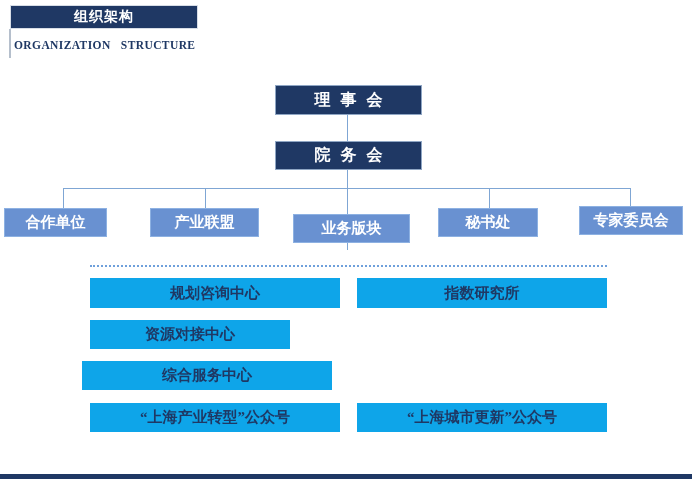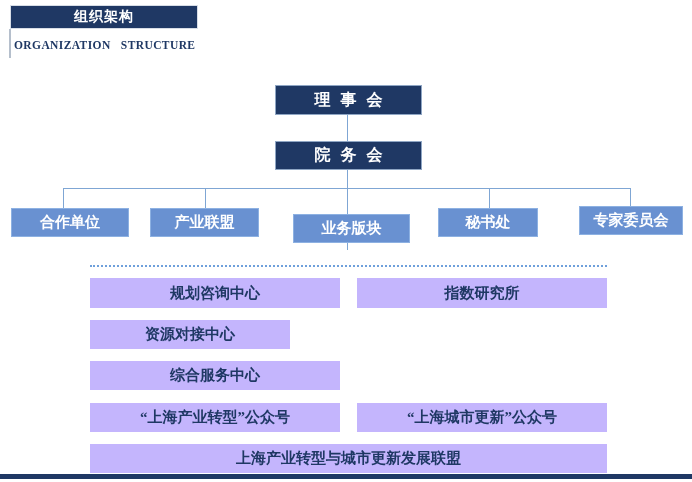--- a/index.html
+++ b/index.html
@@ -27,21 +27,21 @@
     display:flex;align-items:center;justify-content:center;
     border:1px solid #8fa6c4;box-sizing:border-box;
   }
   .navy-box .sp{letter-spacing:10px;text-indent:10px;}
   .mid-box{
     position:absolute;background:#6991D1;color:#fff;font-weight:bold;font-size:15px;
     display:flex;align-items:center;justify-content:center;
     border:1px solid #8db1e2;box-sizing:border-box;
   }
   .light-box{
-    position:absolute;background:#c4b5fd;color:#1F3864;font-weight:bold;font-size:15px;
+    position:absolute;background:#0ea5e9;color:#1F3864;font-weight:bold;font-size:15px;
     display:flex;align-items:center;justify-content:center;box-sizing:border-box;
   }
   
   .vline{position:absolute;width:1px;background:#7FA6D4;}
   .hline{position:absolute;height:1px;background:#7FA6D4;}
   .dashed-sep{
     position:absolute;left:90px;top:265px;width:517px;height:0;
     border-top:2px dotted #6FA0DB;
   }
   .bottom-bar{
@@ -69,21 +69,21 @@
   <div class="vline" style="left:347px;top:115px;height:26px;"></div>
   <div class="vline" style="left:347px;top:170px;height:18px;"></div>
   <div class="hline" style="left:63px;top:188px;width:568px;"></div>
   <div class="vline" style="left:63px;top:188px;height:20px;"></div>
   <div class="vline" style="left:205px;top:188px;height:20px;"></div>
   <div class="vline" style="left:347px;top:188px;height:26px;"></div>
   <div class="vline" style="left:489px;top:188px;height:20px;"></div>
   <div class="vline" style="left:630px;top:188px;height:18px;"></div>
   <div class="vline" style="left:347px;top:243px;height:7px;"></div>
 
-  <div class="mid-box" style="left:11px;top:208px;width:118px;height:29px;">
+  <div class="mid-box" style="left:4px;top:208px;width:103px;height:29px;">
     <span>合作单位</span>
   </div>
   <div class="mid-box" style="left:150px;top:208px;width:109px;height:29px;">
     <span>产业联盟</span>
   </div>
   <div class="mid-box" style="left:293px;top:214px;width:117px;height:29px;">
     <span>业务版块</span>
   </div>
   <div class="mid-box" style="left:438px;top:208px;width:100px;height:29px;">
     <span>秘书处</span>
@@ -93,33 +93,30 @@
   </div>
 
   <div class="dashed-sep"></div>
 
   <div class="light-box" style="left:90px;top:278px;width:250px;height:30px;">
     <span>规划咨询中心</span>
   </div>
   <div class="light-box" style="left:90px;top:320px;width:200px;height:29px;">
     <span>资源对接中心</span>
   </div>
-  <div class="light-box" style="left:90px;top:361px;width:250px;height:29px;">
+  <div class="light-box" style="left:82px;top:361px;width:250px;height:29px;">
     <span>综合服务中心</span>
   </div>
   <div class="light-box" style="left:357px;top:278px;width:250px;height:30px;">
     <span>指数研究所</span>
   </div>
 
   <div class="light-box" style="left:90px;top:403px;width:250px;height:29px;">
     <span>“上海产业转型”公众号</span>
   </div>
   <div class="light-box" style="left:357px;top:403px;width:250px;height:29px;">
     <span>“上海城市更新”公众号</span>
   </div>
 
-  <div class="light-box" style="left:90px;top:444px;width:517px;height:29px;">
-    <span>上海产业转型与城市更新发展联盟</span>
-  </div>
 
   <div class="bottom-bar"></div>
 
 </div>
 
 </body></html>

